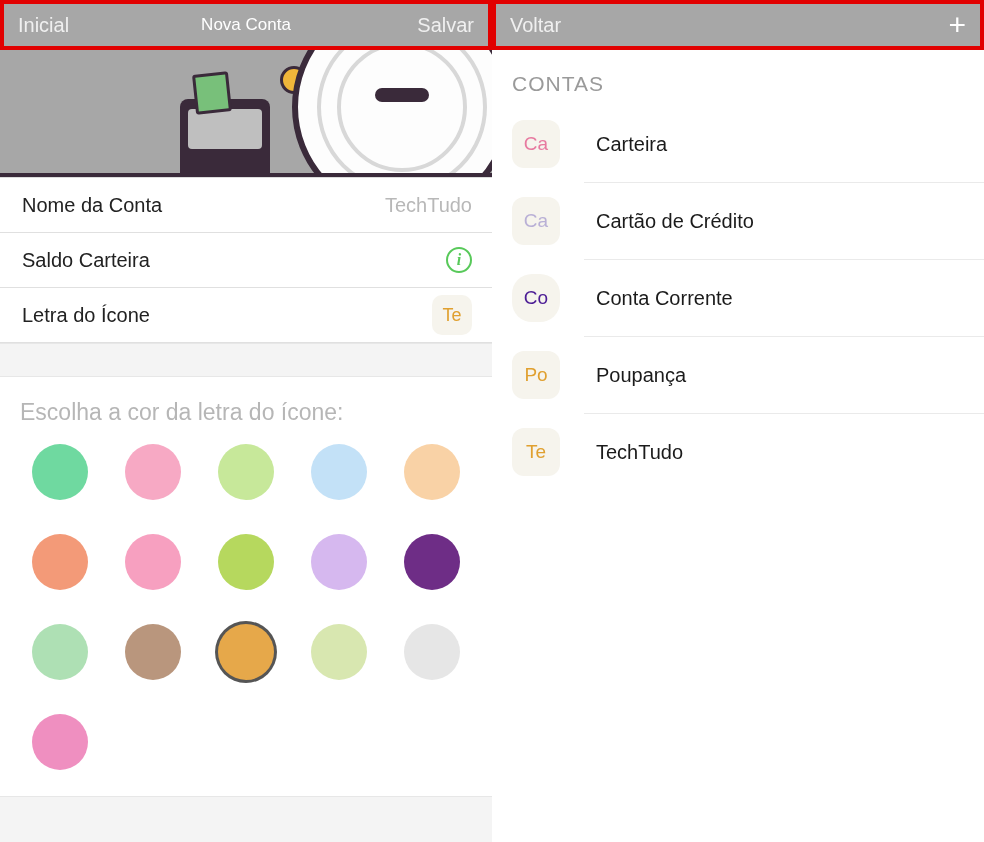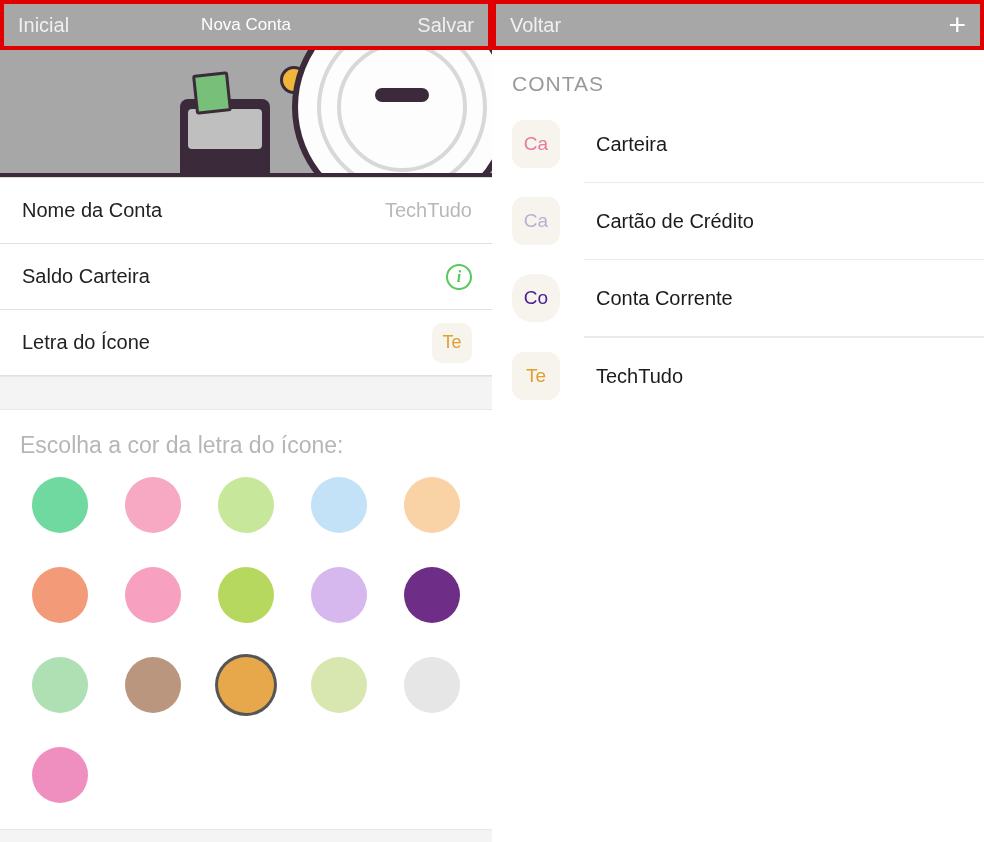--- a/index.html
+++ b/index.html
@@ -53,21 +53,21 @@
   .wallet-bill { position:absolute; left:14px; top:-26px; width:36px; height:40px; background:#78c07a; border:3px solid #3a2a3a; border-radius:3px; transform:rotate(-6deg);}
   .coin { position:absolute; width:28px; height:28px; border-radius:50%; background:#f0b63a; border:3px solid #3a2a3a; }
   .coin.c1 { left:280px; top:16px; }
   .coin.c2 { left:310px; top:22px; width:22px; height:22px;}
   .ground { position:absolute; left:0; right:0; bottom:0; height:4px; background:#3a2a3a;}
 
   
   .form { background:#fff; }
   .row {
     display:flex; align-items:center; justify-content:space-between;
-    height:66px; padding:0 20px 0 22px;
+    height:55px; padding:0 20px 0 22px;
     border-bottom:1px solid #e0e0e0;
     font-size:20px;
   }
   .row .label { color:#222; }
   .row .value-input { border:none; text-align:right; font-size:20px; color:#b8b8b8; background:transparent; width:160px; outline:none;}
   .row .tail { display:flex; align-items:center; gap:14px;}
   .info-icon {
     width:26px; height:26px; border:2px solid #58c95a; border-radius:50%;
     color:#58c95a; display:flex; align-items:center; justify-content:center;
     font-family: Georgia, serif; font-style:italic; font-size:16px; font-weight:bold;
@@ -196,20 +196,24 @@
         <div class="acct-row">
           <div class="acct-badge" style="color: rgb(185, 176, 214);">Ca</div>
           <div class="acct-text">Cartão de Crédito</div>
         </div>
         <div class="divline"></div>
         <div class="acct-row">
           <div class="acct-badge" style="color: #4c1d95; border-radius: 20px;">Co</div>
           <div class="acct-text">Conta Corrente</div>
         </div>
         <div class="divline"></div>
+        <div class="acct-row">
+          <div class="acct-badge" style="color: rgb(224, 160, 48);">Po</div>
+          <div class="acct-text">Poupança</div>
+        </div>
         <div class="divline"></div>
         <div class="acct-row">
           <div class="acct-badge" style="color: rgb(224, 160, 48);">Te</div>
           <div class="acct-text">TechTudo</div>
         </div>
       </div>
   </div>
 
 </div>
 

